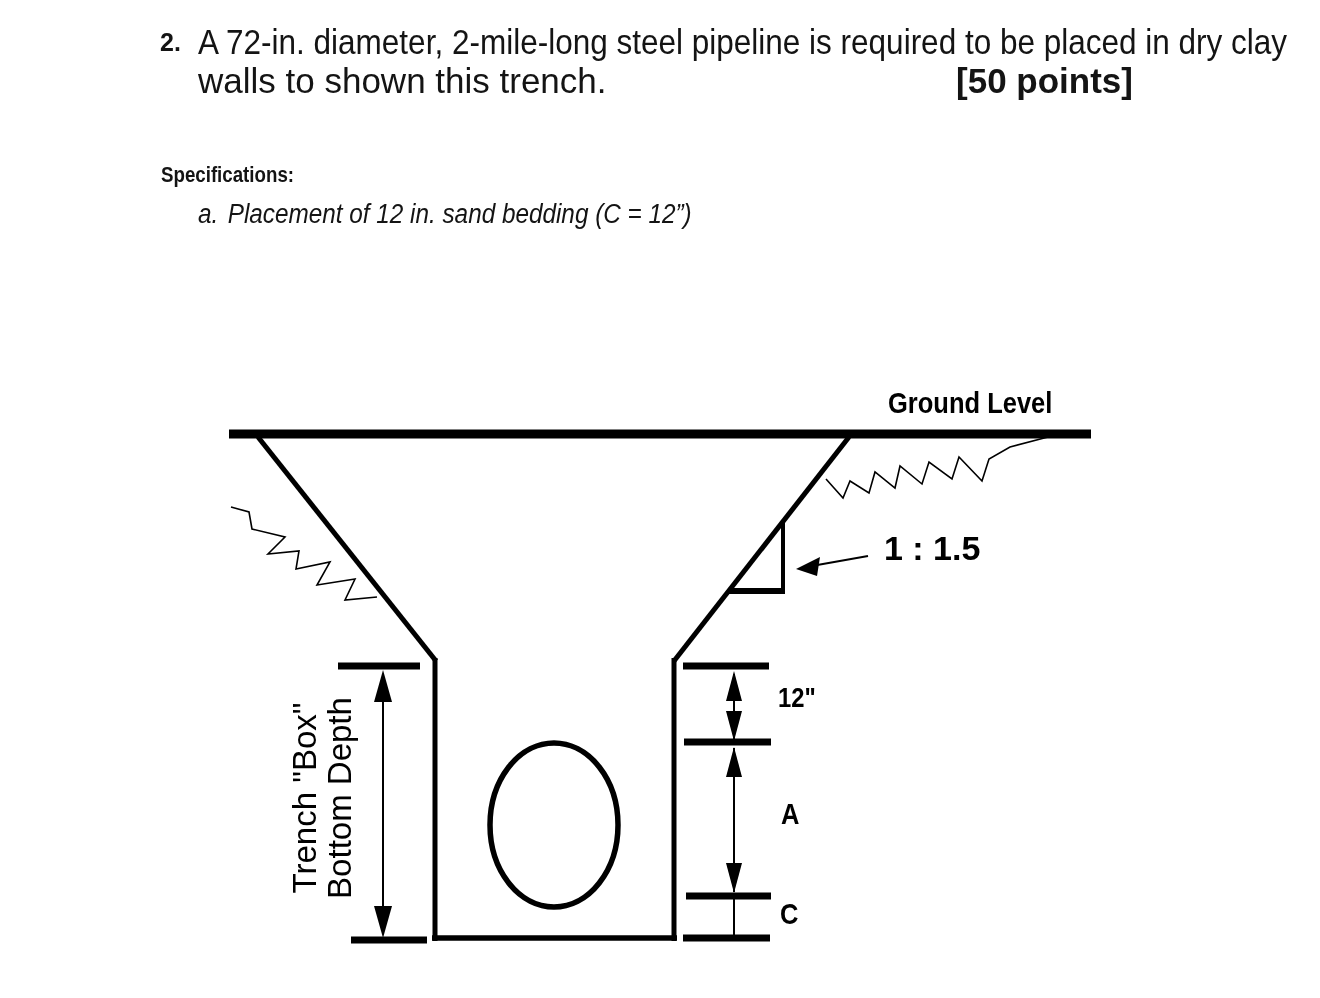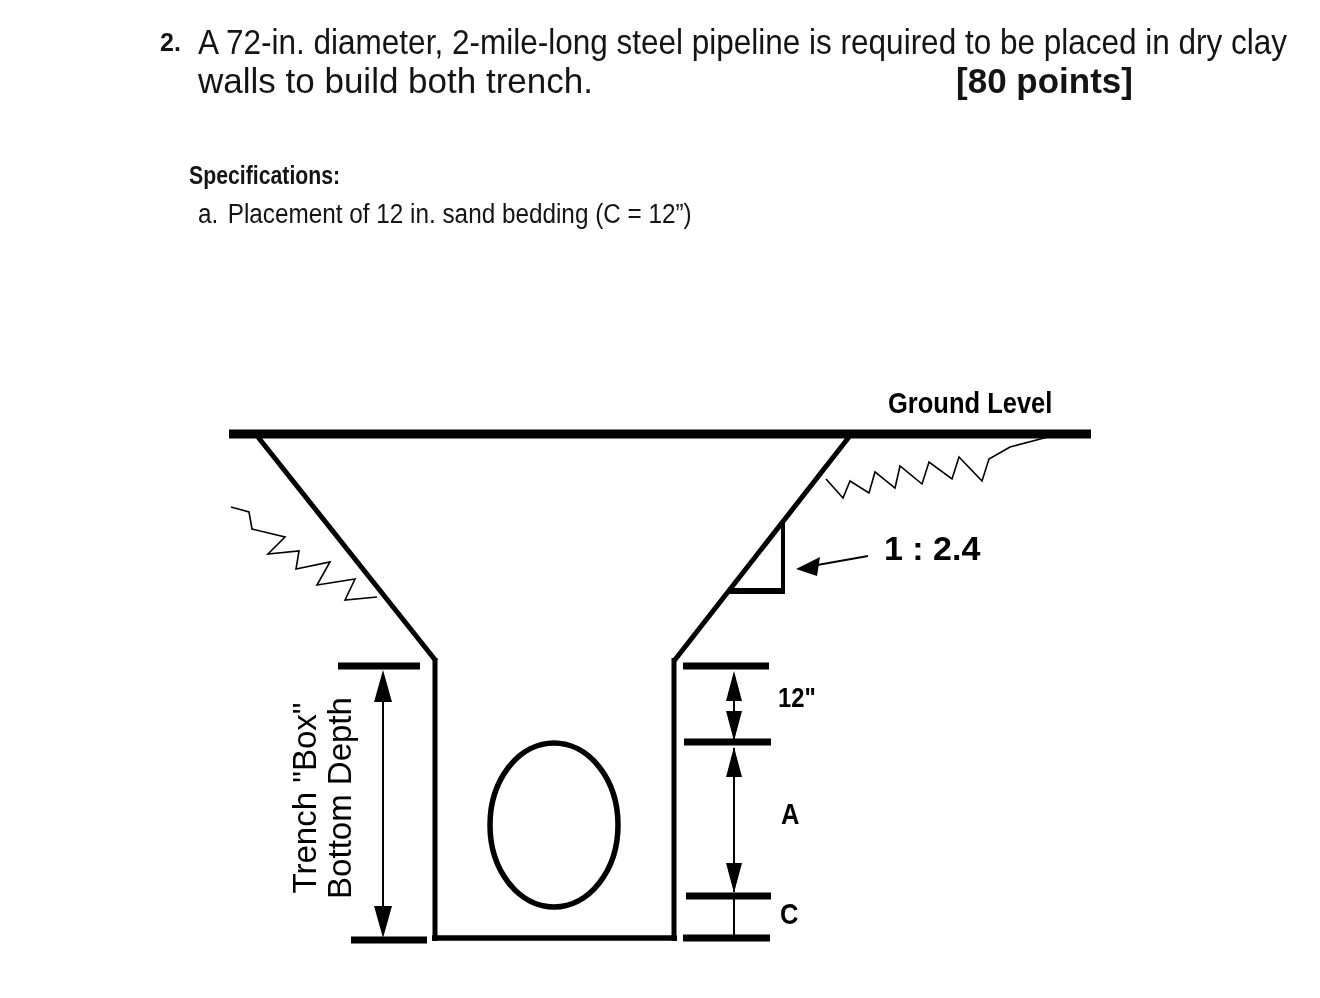--- a/index.html
+++ b/index.html
@@ -9,24 +9,24 @@
   }
   
   .question { position:absolute; left:198px; top:22px; width:935px; }
   .q-num { position:absolute; left:-38px; top:6px; font-weight:bold; font-size:25px; }
   .q-line { font-size:35px; line-height:39px; height:39px; white-space:nowrap; }
   .cx { display:inline-block; transform:scaleX(0.9); transform-origin:0 50%; white-space:nowrap; }
   .q-line3 { display:flex; justify-content:space-between; align-items:baseline; }
   .points { font-weight:bold; }
   
   .specs { position:absolute; left:161px; top:160px; }
-  .specs-heading { font-weight:bold; font-size:25px; line-height:30px;margin-left:28px; }
+  .specs-heading { font-weight:bold; font-size:22px; line-height:30px; }
   .specs-heading .cxh { display:inline-block; transform:scaleX(0.85); transform-origin:0 50%; }
   .spec-items { margin:4px 0 0 37px; }
-  .spec-item { font-size:27px; line-height:40px; height:40px; white-space:nowrap; }
+  .spec-item { font-size:27px; line-height:40px; height:40px; white-space:nowrap;font-style:italic; }
   .spec-marker { display:inline-block; min-width:33px; }
   
   .diagram-svg { position:absolute; left:0; top:0; width:1320px; height:998px; }
   .dlabel { position:absolute; color:#000; white-space:nowrap; }
   .ground-label { left:888px; top:386px; font-size:30px; font-weight:bold;
                   transform:scaleX(0.85); transform-origin:0 0; }
   .slope-label  { left:884px; top:529px; font-size:34px; font-weight:bold; }
   .dim12-label  { left:778px; top:682px; font-size:28px; font-weight:bold;
                   transform:scaleX(0.85); transform-origin:0 0; }
   .dimA-label   { left:781px; top:797px; font-size:30px; font-weight:bold;
@@ -39,22 +39,22 @@
 </style>
 </head>
 <body>
 
 <div class="page">
 
   <div class="question">
     <span class="q-num">2.</span>
     <div class="q-line"><span class="cx">A 72-in. diameter, 2-mile-long steel pipeline is required to be placed in dry clay</span></div>
     <div class="q-line q-line3">
-      <span>walls to build both trench.</span>
-      <span class="points">[80 points]</span>
+      <span>walls to shown this trench.</span>
+      <span class="points">[50 points]</span>
     </div>
   </div>
 
   <div class="specs">
     <div class="specs-heading"><span class="cxh">Specifications:</span></div>
     <div class="spec-items">
       <div class="spec-item"><span class="cx"><span class="spec-marker">a.</span><span>Placement of 12 in. sand bedding (C = 12”)</span></span></div>
     </div>
   </div>
 
@@ -96,21 +96,21 @@
     <polygon points="734,741 726,711 742,711" fill="#000" stroke="none"></polygon>
 
     <line x1="734" y1="748" x2="734" y2="892" stroke-width="2"></line>
     <polygon points="734,747 726,777 742,777" fill="#000" stroke="none"></polygon>
     <polygon points="734,893 726,863 742,863" fill="#000" stroke="none"></polygon>
 
     <line x1="734" y1="897" x2="734" y2="941" stroke-width="2"></line>
   </svg>
 
   <div class="dlabel ground-label">Ground Level</div>
-  <div class="dlabel slope-label">1 : 2.4</div>
+  <div class="dlabel slope-label">1 : 1.5</div>
   <div class="dlabel dim12-label">12"</div>
   <div class="dlabel dimA-label">A</div>
   <div class="dlabel dimC-label">C</div>
   <div class="dlabel depth-label">
     <div>Trench "Box"</div>
     <div>Bottom Depth</div>
   </div>
 
 </div>
 

